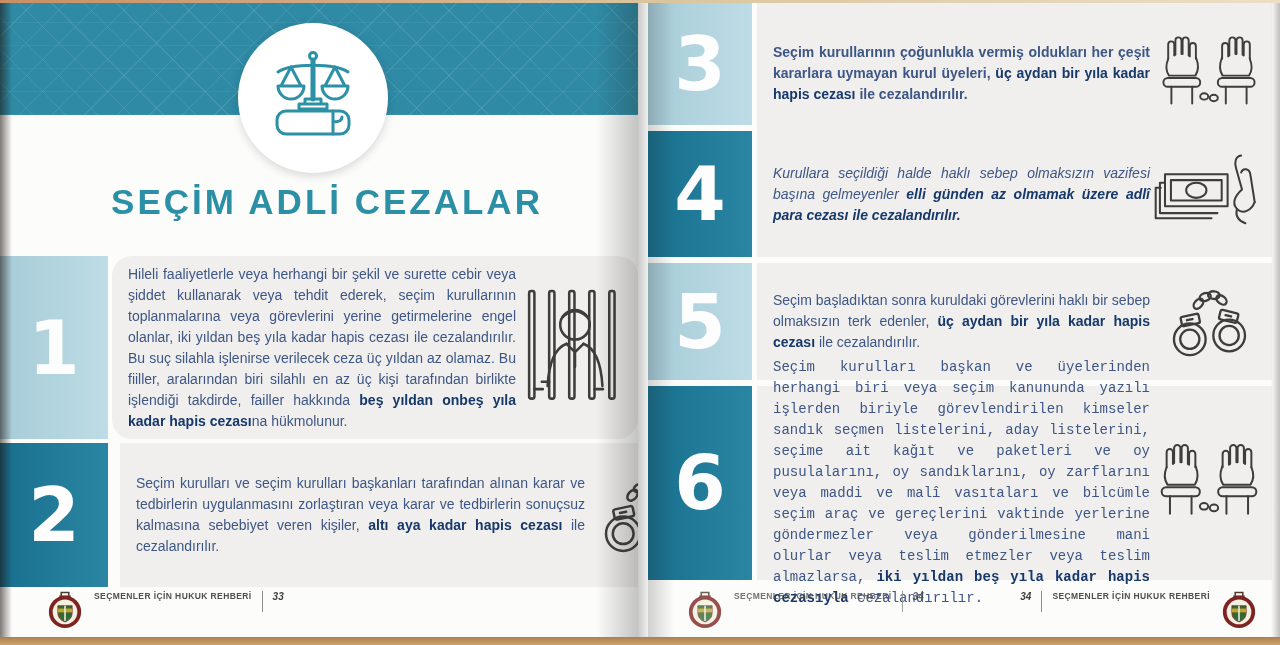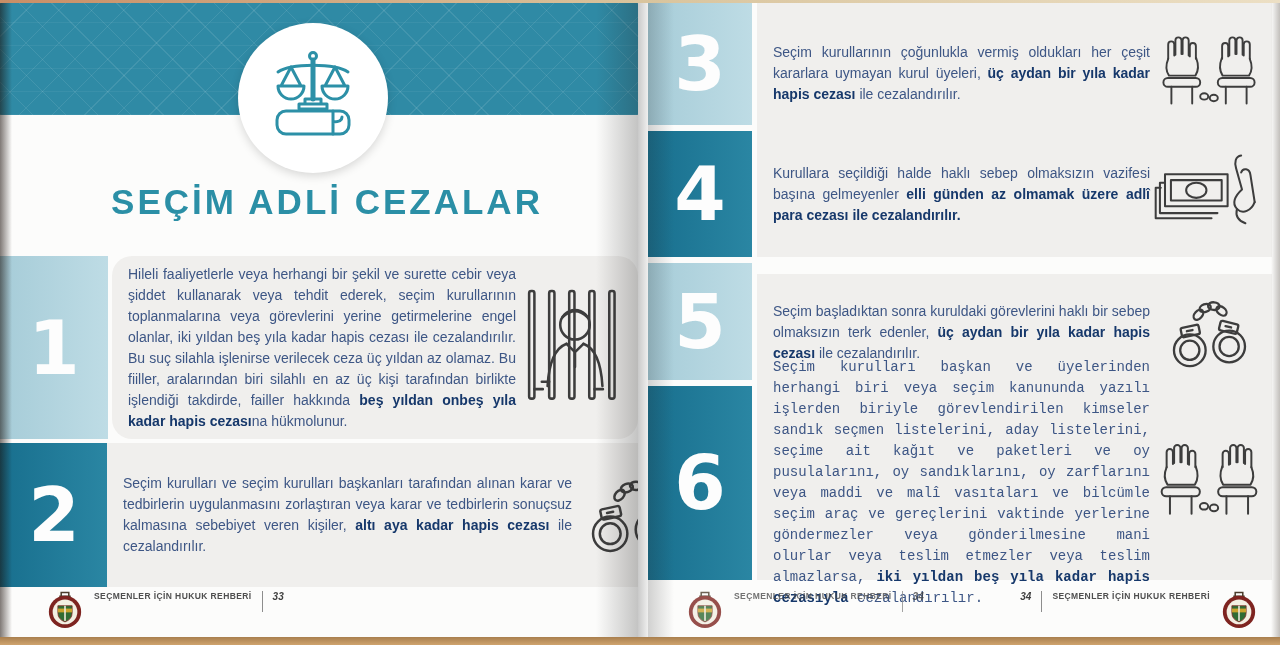--- a/index.html
+++ b/index.html
@@ -50,29 +50,29 @@
   .panel .txt { flex:1; font-size:14px; line-height:1.5; text-align:justify;
     color:#3d5685; }
   .panel .txt b { color:#16386b; }
   .panel .ico { flex:0 0 118px; display:flex; align-items:center; justify-content:center; }
   .panel .ico svg { stroke:#3d3d3d; }
 
   
   .n1 { left:0; top:254px; width:108px; height:183px; }
   .p1 { left:112px; top:254px; width:526px; height:183px;border-radius:20px; }
   .n2 { left:0; top:441px; width:108px; height:144px; }
-  .p2 { left:107px; top:441px; width:587px; height:144px; }
+  .p2 { left:120px; top:441px; width:587px; height:144px; }
 
   
   .n3 { left:0; top:0;    width:104px; height:122px; }
-  .p3 { left:109px; top:0;    width:515px; height:141px; }
+  .p3 { left:109px; top:0;    width:515px; height:141px;font-weight:bold; }
   .n4 { left:0; top:128px; width:104px; height:126px; }
-  .p4 { left:109px; top:128px; width:515px; height:126px; }
+  .p4 { left:109px; top:128px; width:515px; height:126px;font-style:italic; }
   .n5 { left:0; top:260px; width:104px; height:117px; }
-  .p5 { left:109px; top:260px; width:515px; height:117px;margin-top:11px; }
+  .p5 { left:109px; top:260px; width:515px; height:117px; }
   .n6 { left:0; top:383px; width:104px; height:194px; }
   .p6 { left:109px; top:383px; width:515px; height:194px;font-family:Liberation Mono, monospace; }
 
   
   .footer { position:absolute; display:flex; align-items:flex-start; }
   .footer svg.logo { width:38px; height:38px; }
   .footer .ftxt { font-size:8.5px; font-weight:bold; letter-spacing:.4px; color:#4f4f4f; white-space:nowrap; }
   .footer .fdiv { width:1px; height:21px; background:#8d8d8d; margin:0 10px; }
   .footer .fnum { font-size:10px; font-weight:bold; color:#3f3f3f;font-style:italic; }
   .footer .gap { width:10px; }

